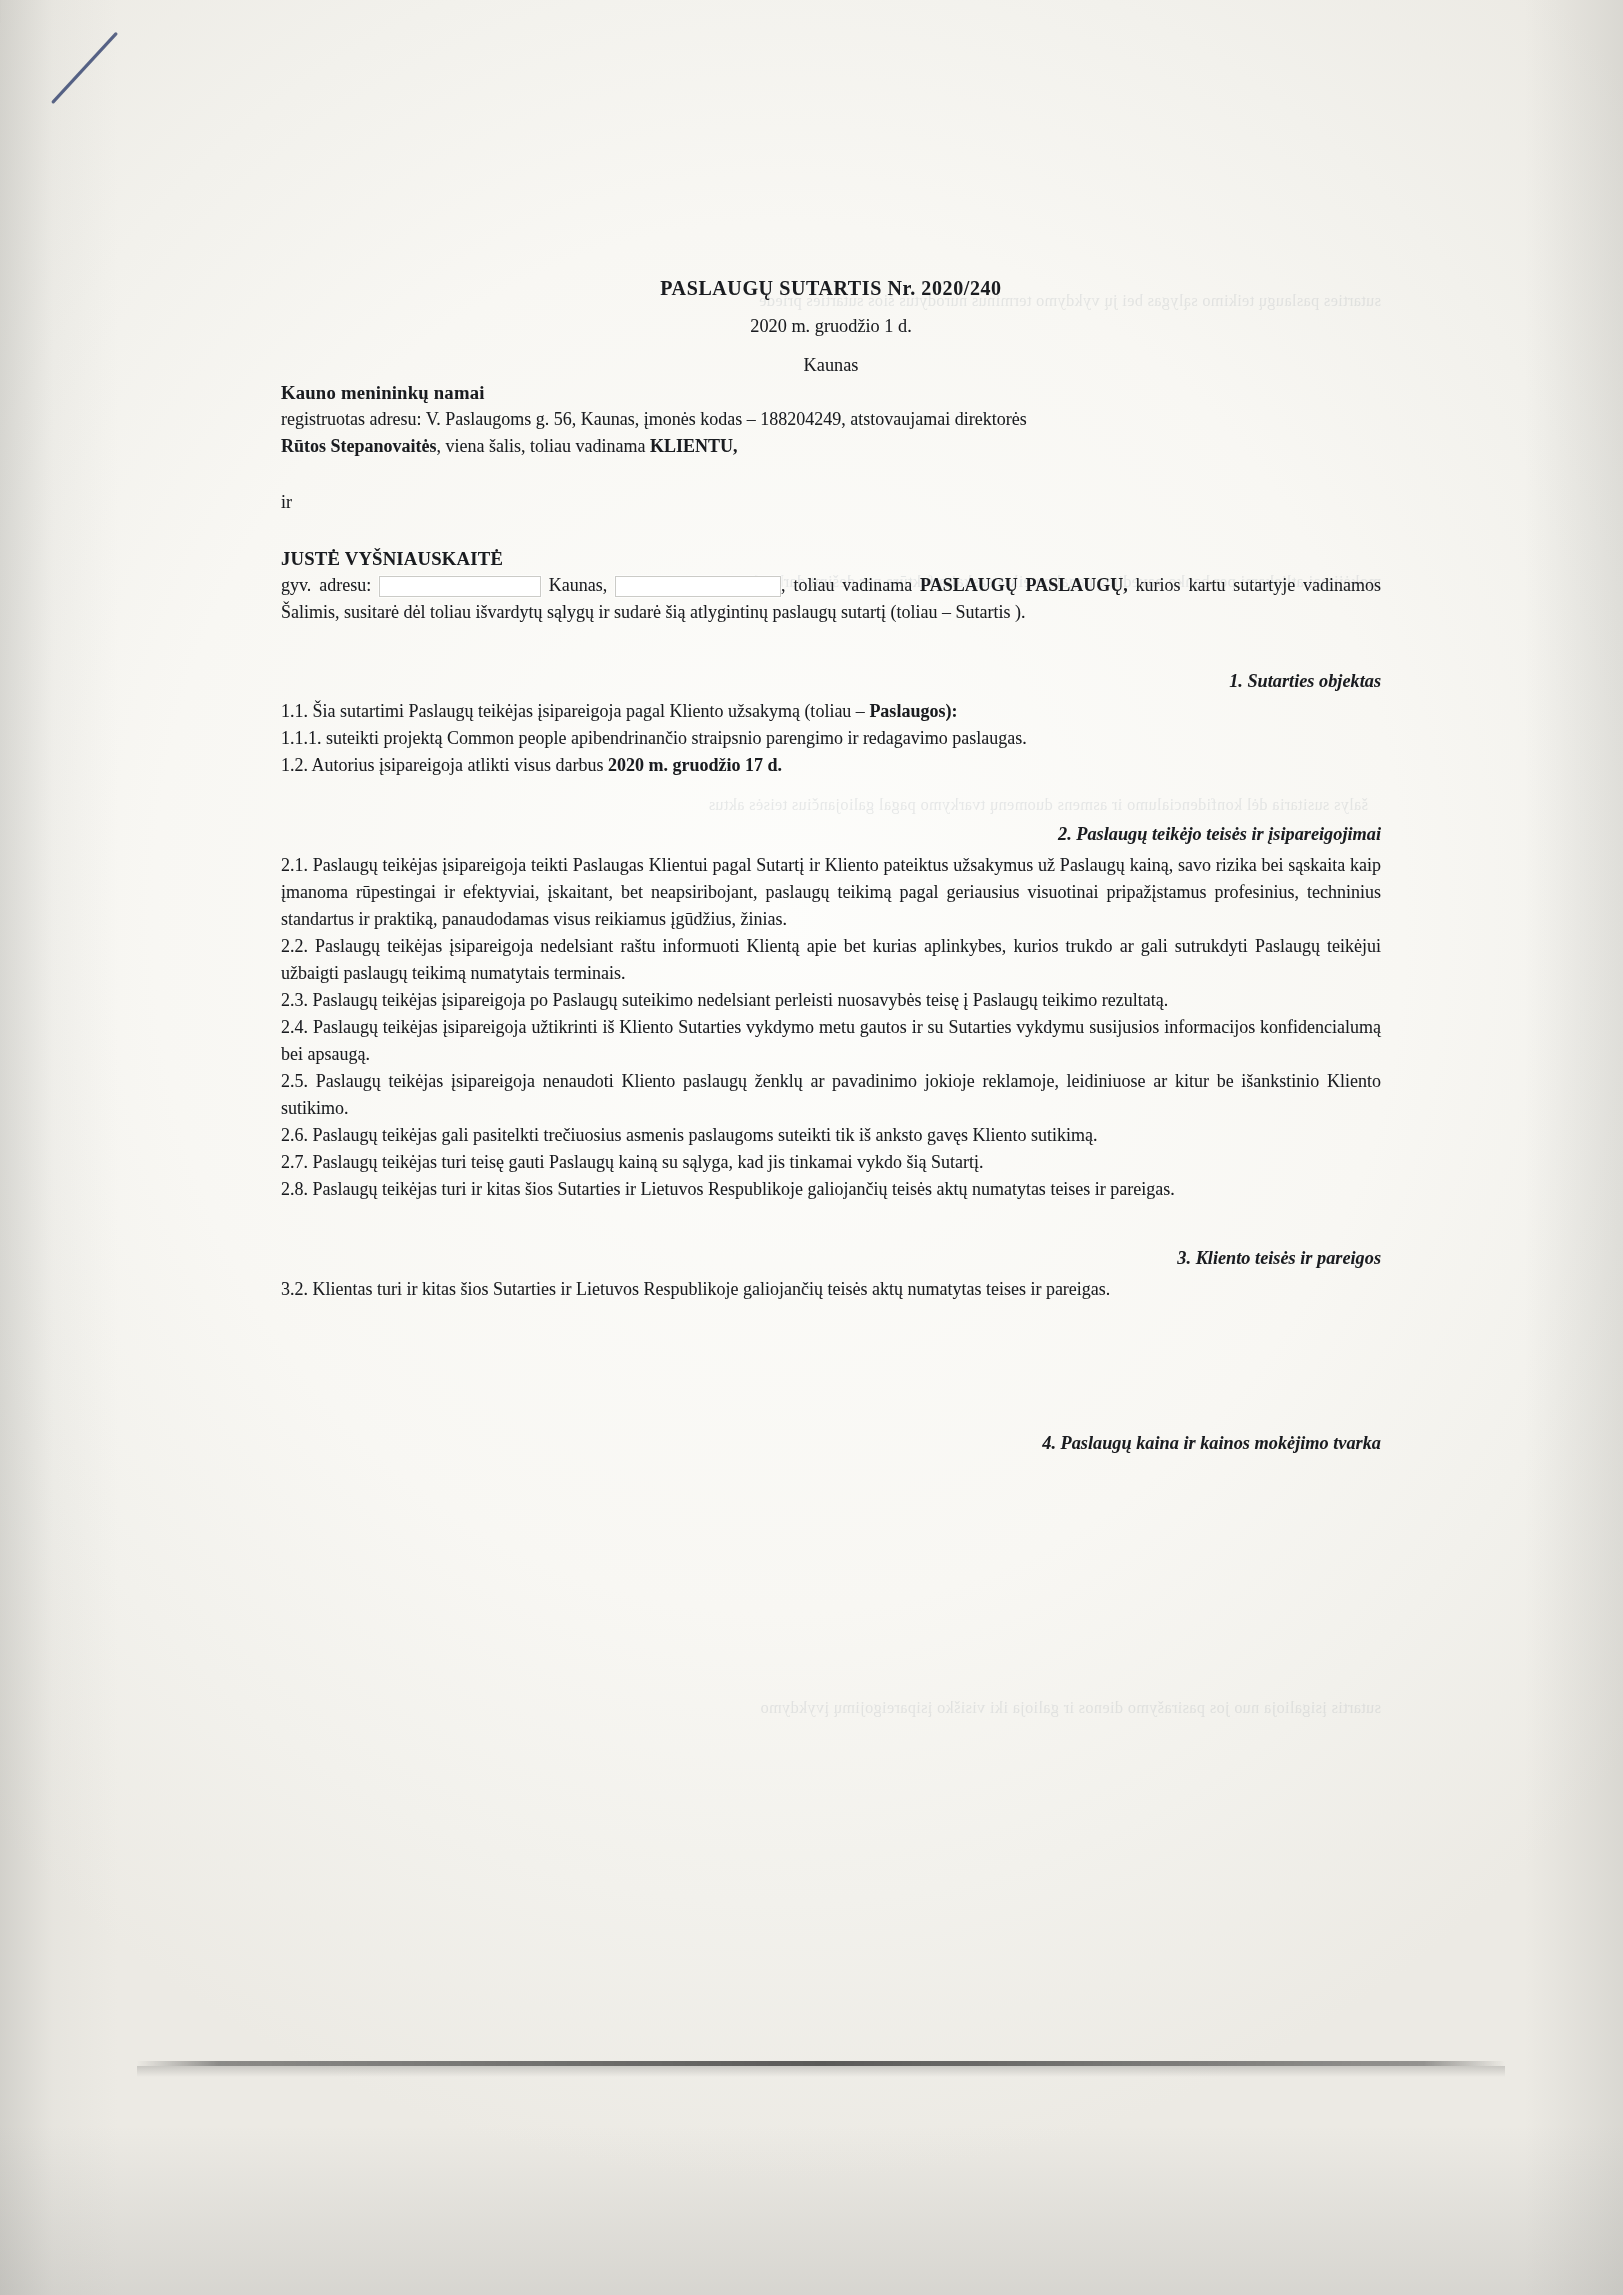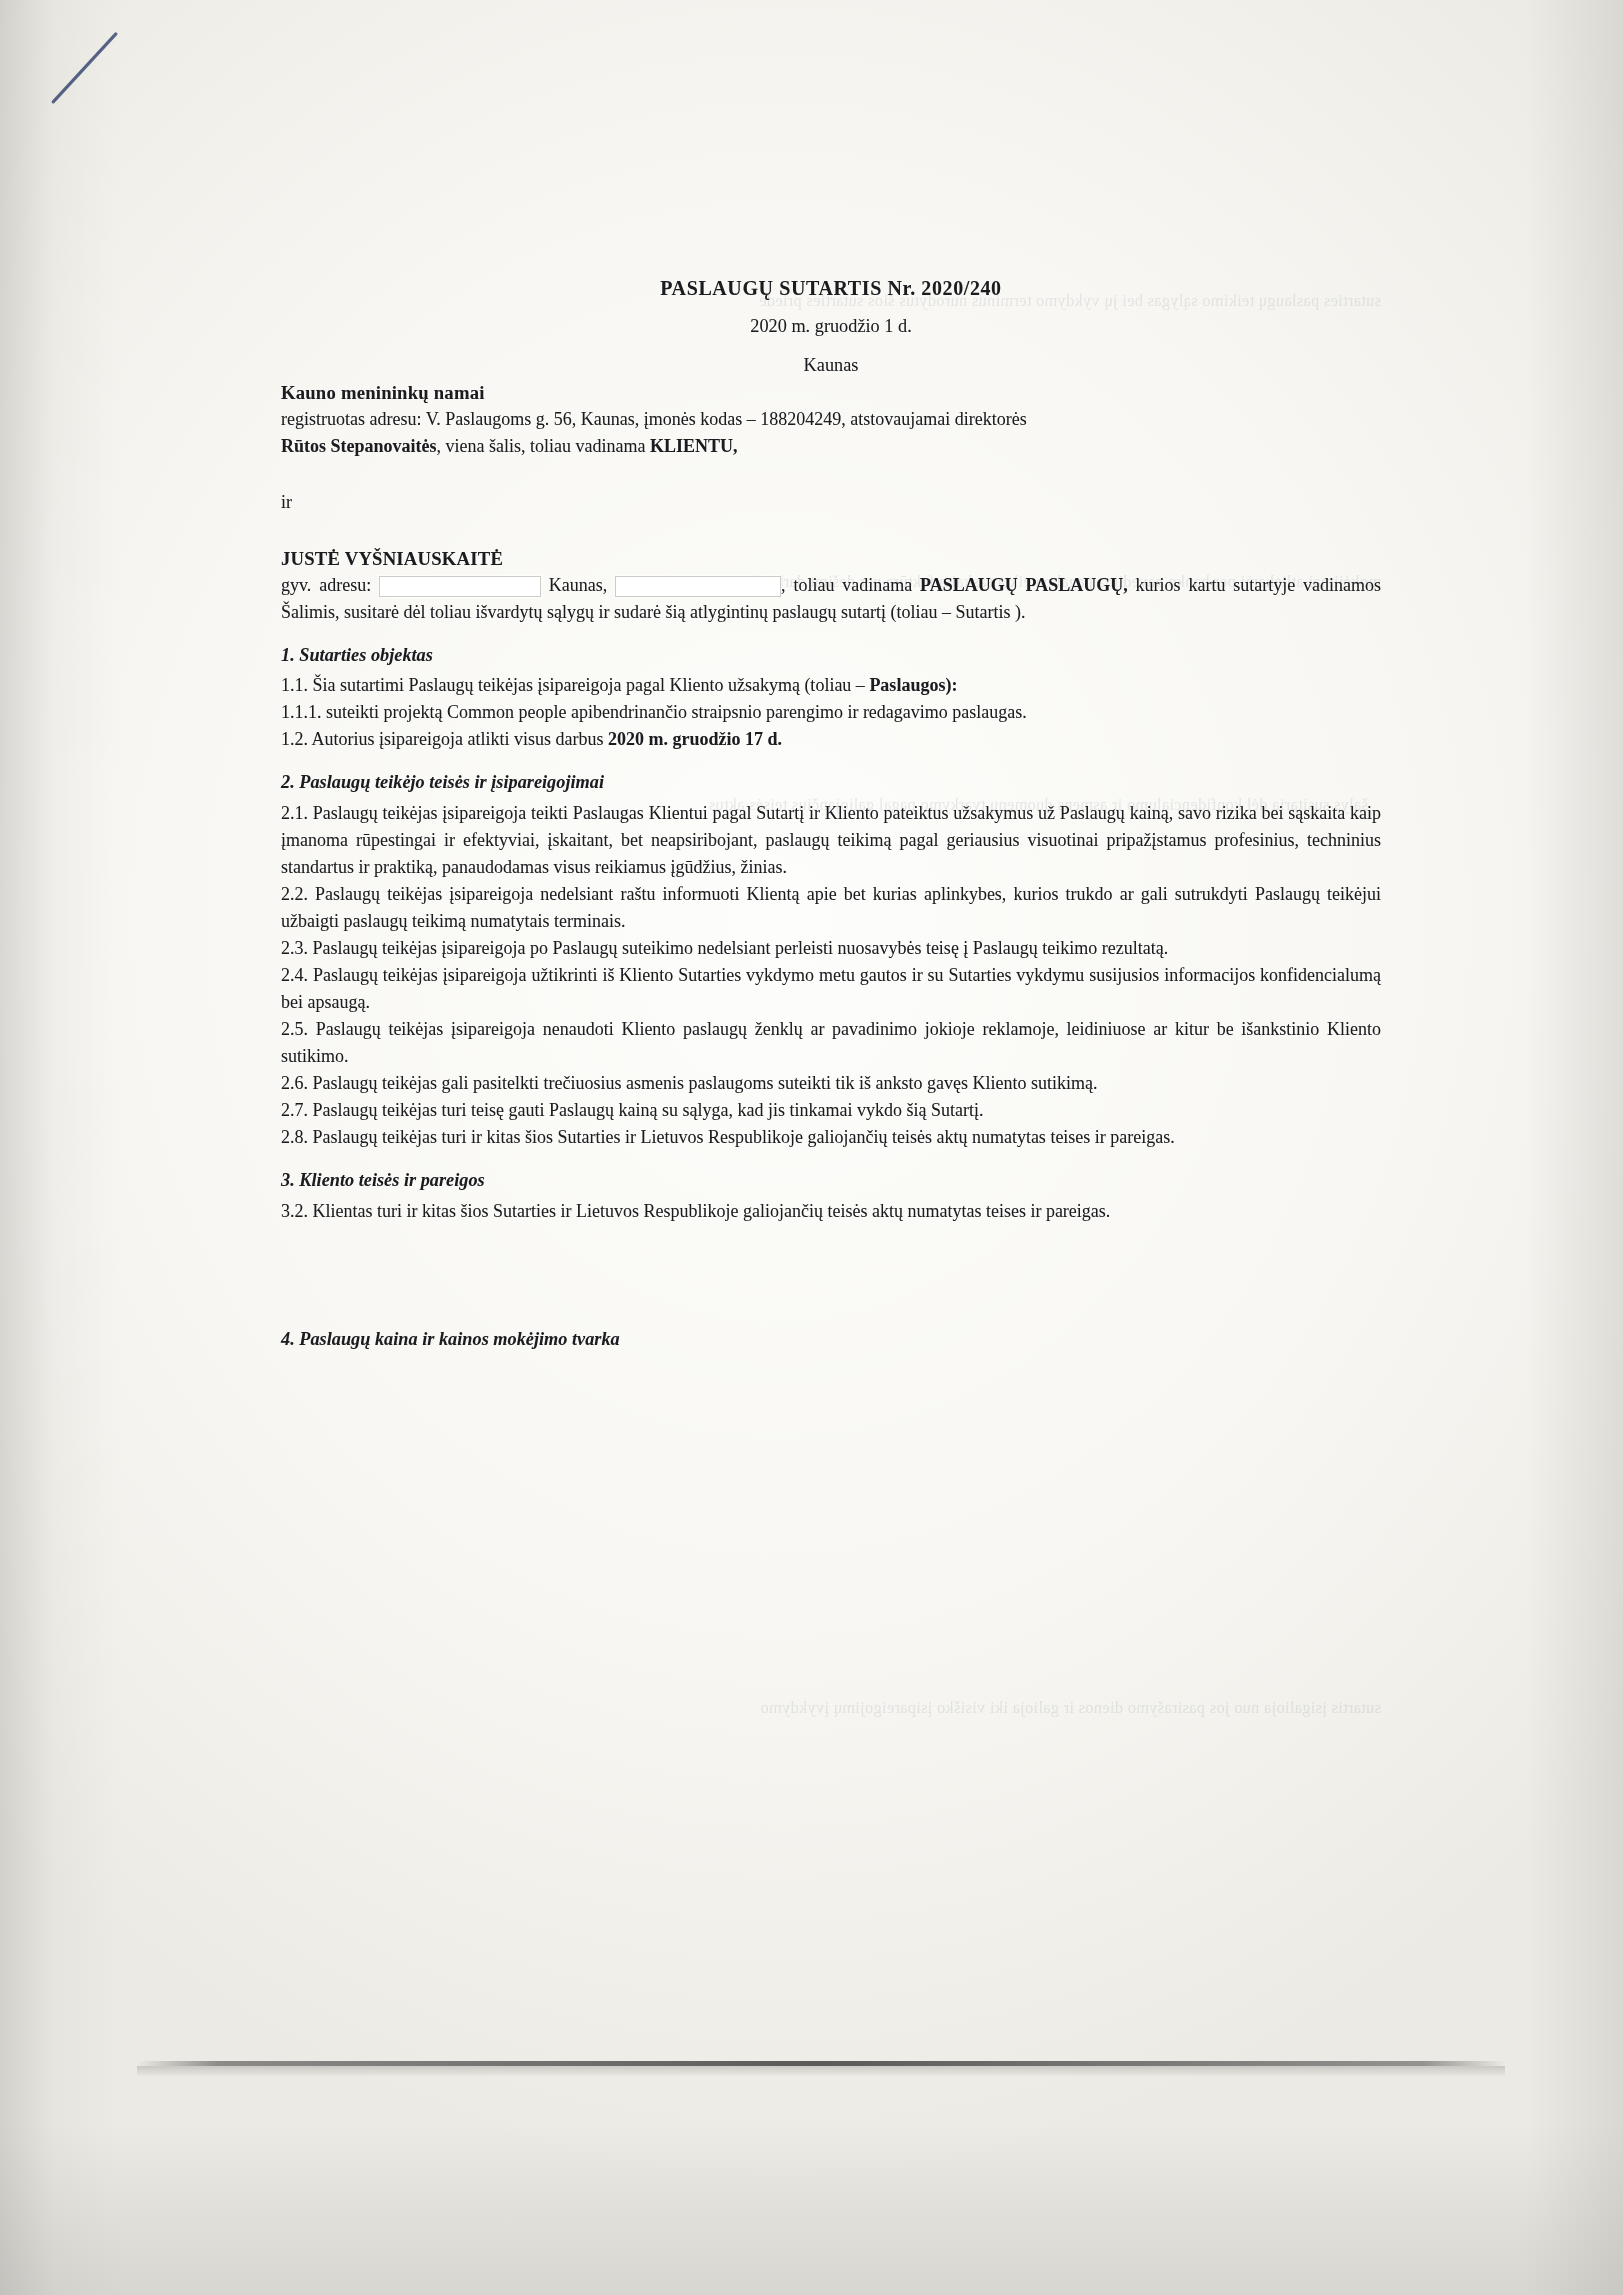--- a/index.html
+++ b/index.html
@@ -153,23 +153,23 @@
     height: 19.6px;
     box-shadow: 0 0 0 0.7px rgba(255,255,255,0.9);
   }
   .redact.w1 { width: 160px; }
   .redact.w2 { width: 164px; }
 
   .section-head {
     font-weight: bold;
     font-style: italic;
     font-size: 18.3px;
-    margin-top: 16px;
+    margin-top: 42px;
     margin-bottom: 3.9px;
-    text-align: left;
+    text-align: right;
   }
 
   .clause { margin: 0; text-align: justify; }
 
   .ir-line { font-size: 18px; }
 
   .pblock { text-align: left; }
 
   .justify { text-align: justify; }
 

